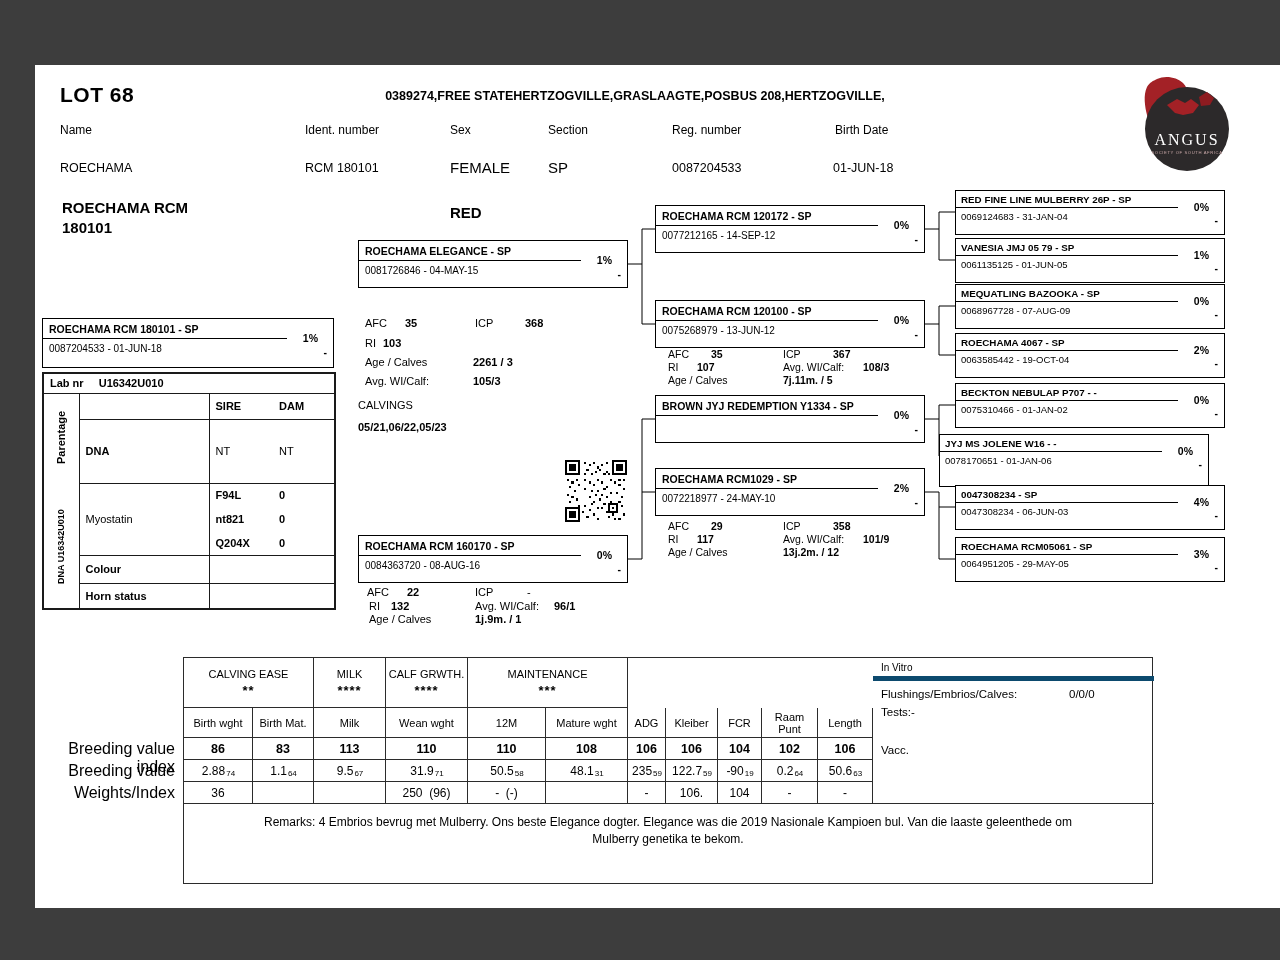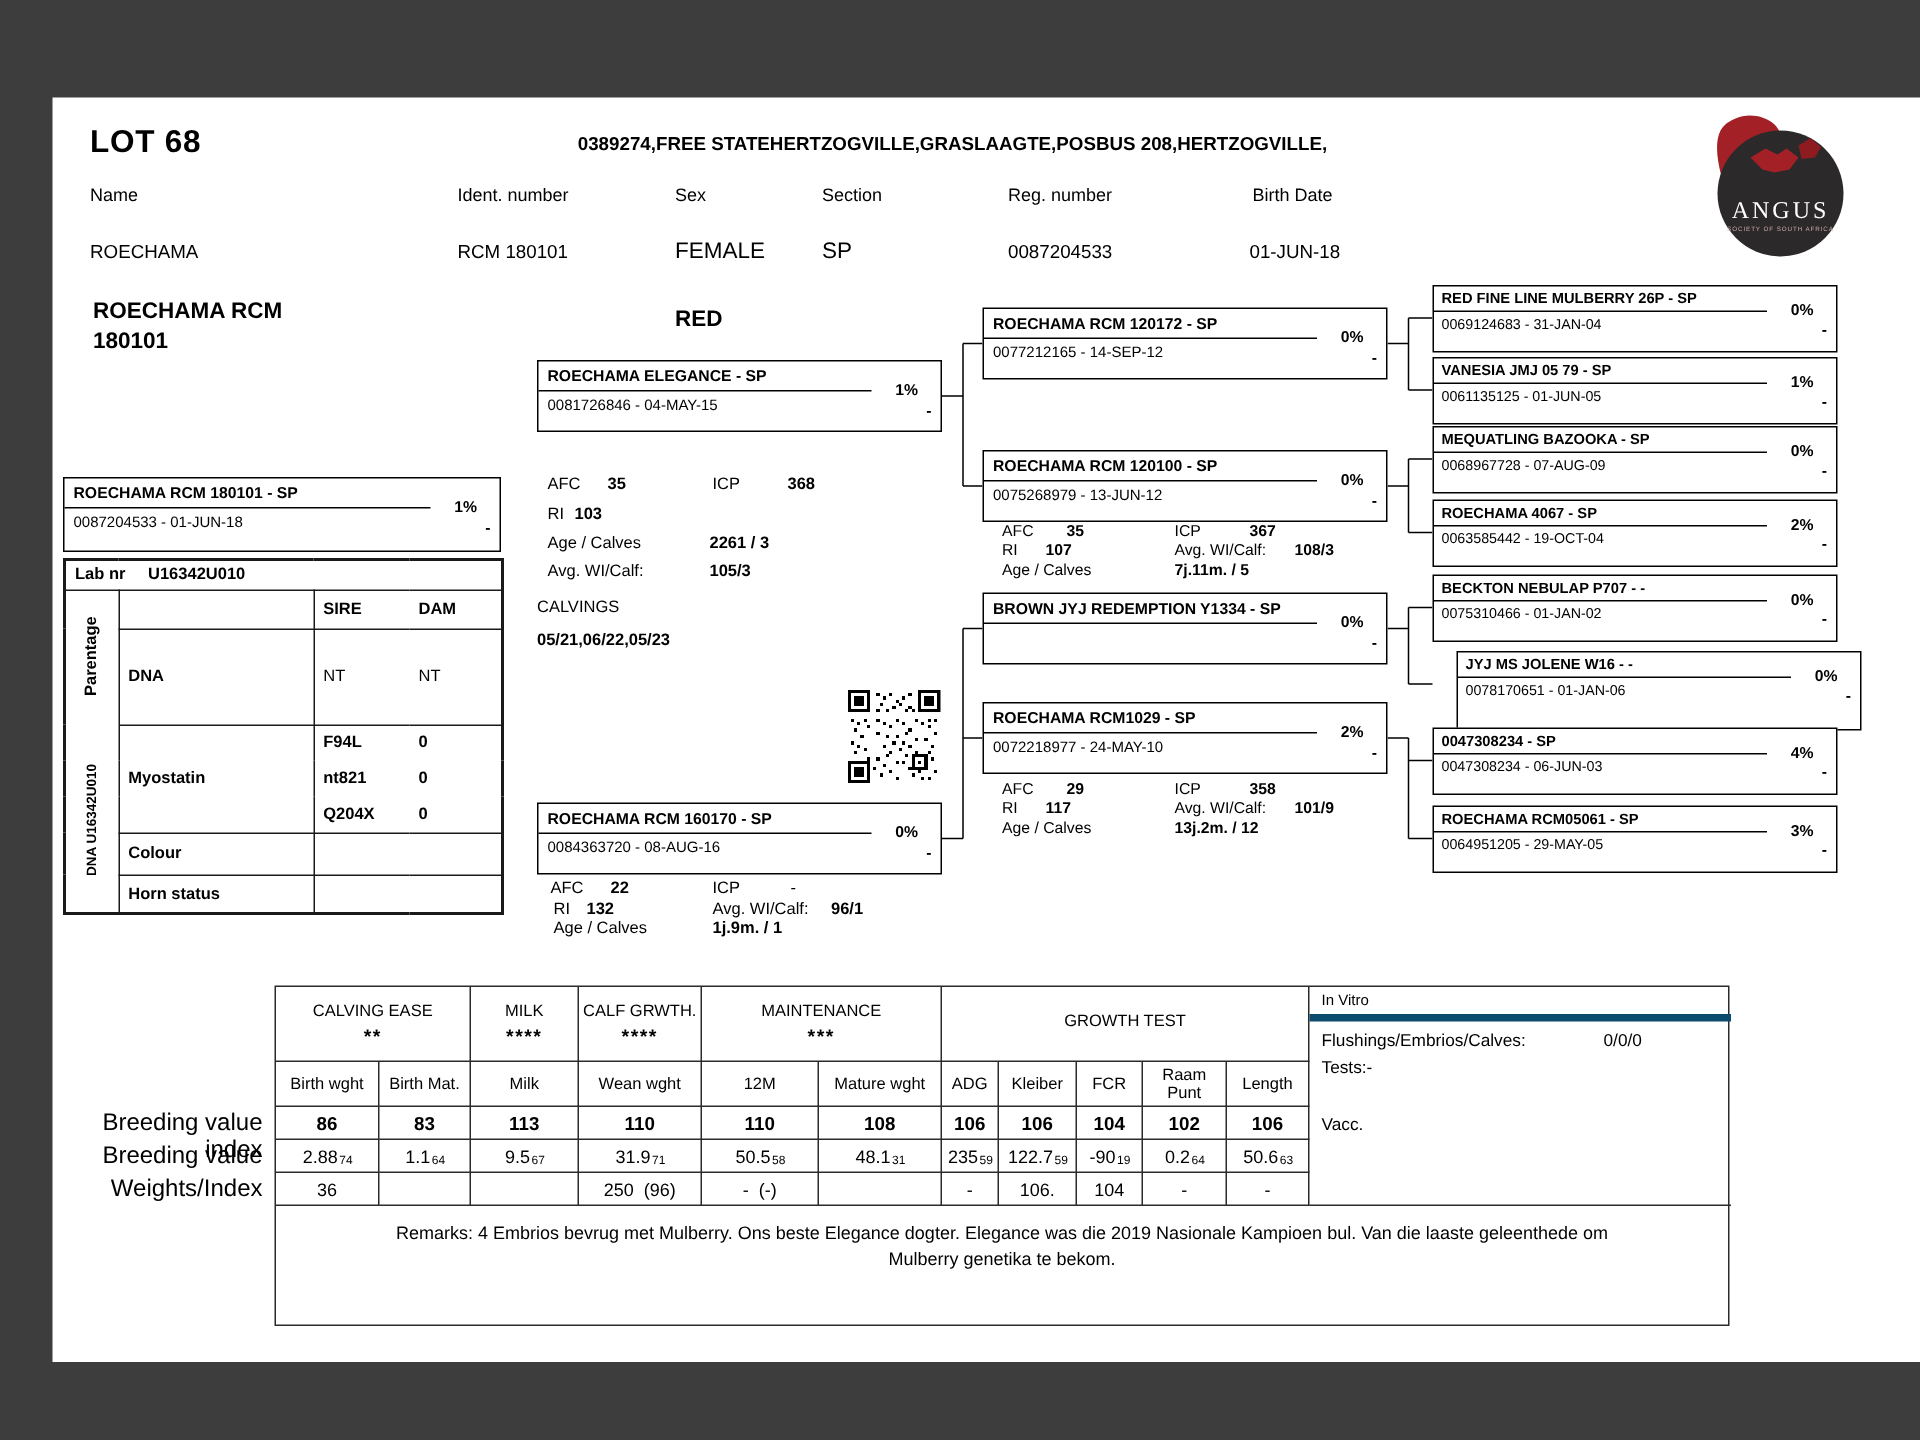--- a/index.html
+++ b/index.html
@@ -31,21 +31,21 @@
   
   table.dna{position:absolute;left:7px;top:307px;width:292px;border-collapse:collapse;table-layout:fixed;border:2px solid #1a1a1a}
   table.dna td{font-size:11px;padding:0 6px;vertical-align:middle}
   td.labrow{border-bottom:1px solid #1a1a1a;height:20px;font-weight:bold}
   td.vcol{writing-mode:vertical-rl;transform:rotate(180deg);text-align:center;font-weight:bold;font-size:10px;border-right:1px solid #1a1a1a;padding:2px 0}
   td.hc{height:26px;font-weight:bold;border-bottom:1px solid #1a1a1a}
   td.ctr{}
   td.dnarow{height:64px;vertical-align:top;padding-top:4px;border-bottom:1.5px solid #1a1a1a;font-weight:normal}
   td.dnarow.lblc{font-weight:bold}
   td.lblsep{border-right:1px solid #1a1a1a}
-  td.myolbl{font-weight:bold;border-right:1px solid #1a1a1a;border-bottom:1px solid #1a1a1a;height:72px}
+  td.myolbl{font-weight:normal;border-right:1px solid #1a1a1a;border-bottom:1px solid #1a1a1a;height:72px}
   td.kv{height:24px;font-weight:bold}
   tr.lastmyo td{border-bottom:1px solid #1a1a1a}
   td.crow{height:28px;font-weight:bold;border-bottom:1px solid #1a1a1a}
   td.hrow{height:26px;font-weight:bold}
   
   .blup{position:absolute;left:148px;top:592px;width:970px;height:227px;border:1.5px solid #2b2b2b;background:#fff}
   .grp,.ch,.ci,.cv,.cw{position:absolute;border-right:1px solid #2b2b2b;border-bottom:1px solid #2b2b2b;display:flex;align-items:center;justify-content:center}
   .grp{top:0;height:50px;flex-direction:column;gap:3px}
   .grp .gl{font-size:11px}
   .grp .gs{font-weight:bold;font-size:13px;letter-spacing:1px}
@@ -213,21 +213,21 @@
     <div class="r">0063585442 - 19-OCT-04</div>
     <div class="p">2%</div>
     <div class="d">-</div>
   </div>
   <div class="pbox sm" style="left:920px;top:318px;width:270px;height:45px">
     <div class="t">BECKTON NEBULAP P707 - -</div>
     <div class="r">0075310466 - 01-JAN-02</div>
     <div class="p">0%</div>
     <div class="d">-</div>
   </div>
-  <div class="pbox sm" style="left:936px;top:369px;width:270px;height:53px">
+  <div class="pbox sm" style="left:904px;top:369px;width:270px;height:53px">
     <div class="t">JYJ MS JOLENE W16 - -</div>
     <div class="r">0078170651 - 01-JAN-06</div>
     <div class="p">0%</div>
     <div class="d">-</div>
   </div>
   <div class="pbox sm" style="left:920px;top:420px;width:270px;height:45px">
     <div class="t">0047308234 - SP</div>
     <div class="r">0047308234 - 06-JUN-03</div>
     <div class="p">4%</div>
     <div class="d">-</div>
@@ -325,24 +325,20 @@
       <span class="gs">****</span>
     </div>
     <div class="grp" style="left:202px;width:82px">
       <span class="gl">CALF GRWTH.</span>
       <span class="gs">****</span>
     </div>
     <div class="grp" style="left:284px;width:160px">
       <span class="gl">MAINTENANCE</span>
       <span class="gs">***</span>
     </div>
-    <div class="grp" style="left:444px;width:245px">
-      <span class="gl">GROWTH TEST</span>
-      <span class="gs"></span>
-    </div>
 
     <div class="ch" style="left:0;width:69px">Birth wght</div>
     <div class="ch" style="left:69px;width:61px">Birth Mat.</div>
     <div class="ch" style="left:130px;width:72px">Milk</div>
     <div class="ch" style="left:202px;width:82px">Wean wght</div>
     <div class="ch" style="left:284px;width:78px">12M</div>
     <div class="ch" style="left:362px;width:82px">Mature wght</div>
     <div class="ch" style="left:444px;width:38px">ADG</div>
     <div class="ch" style="left:482px;width:52px">Kleiber</div>
     <div class="ch" style="left:534px;width:44px">FCR</div>

